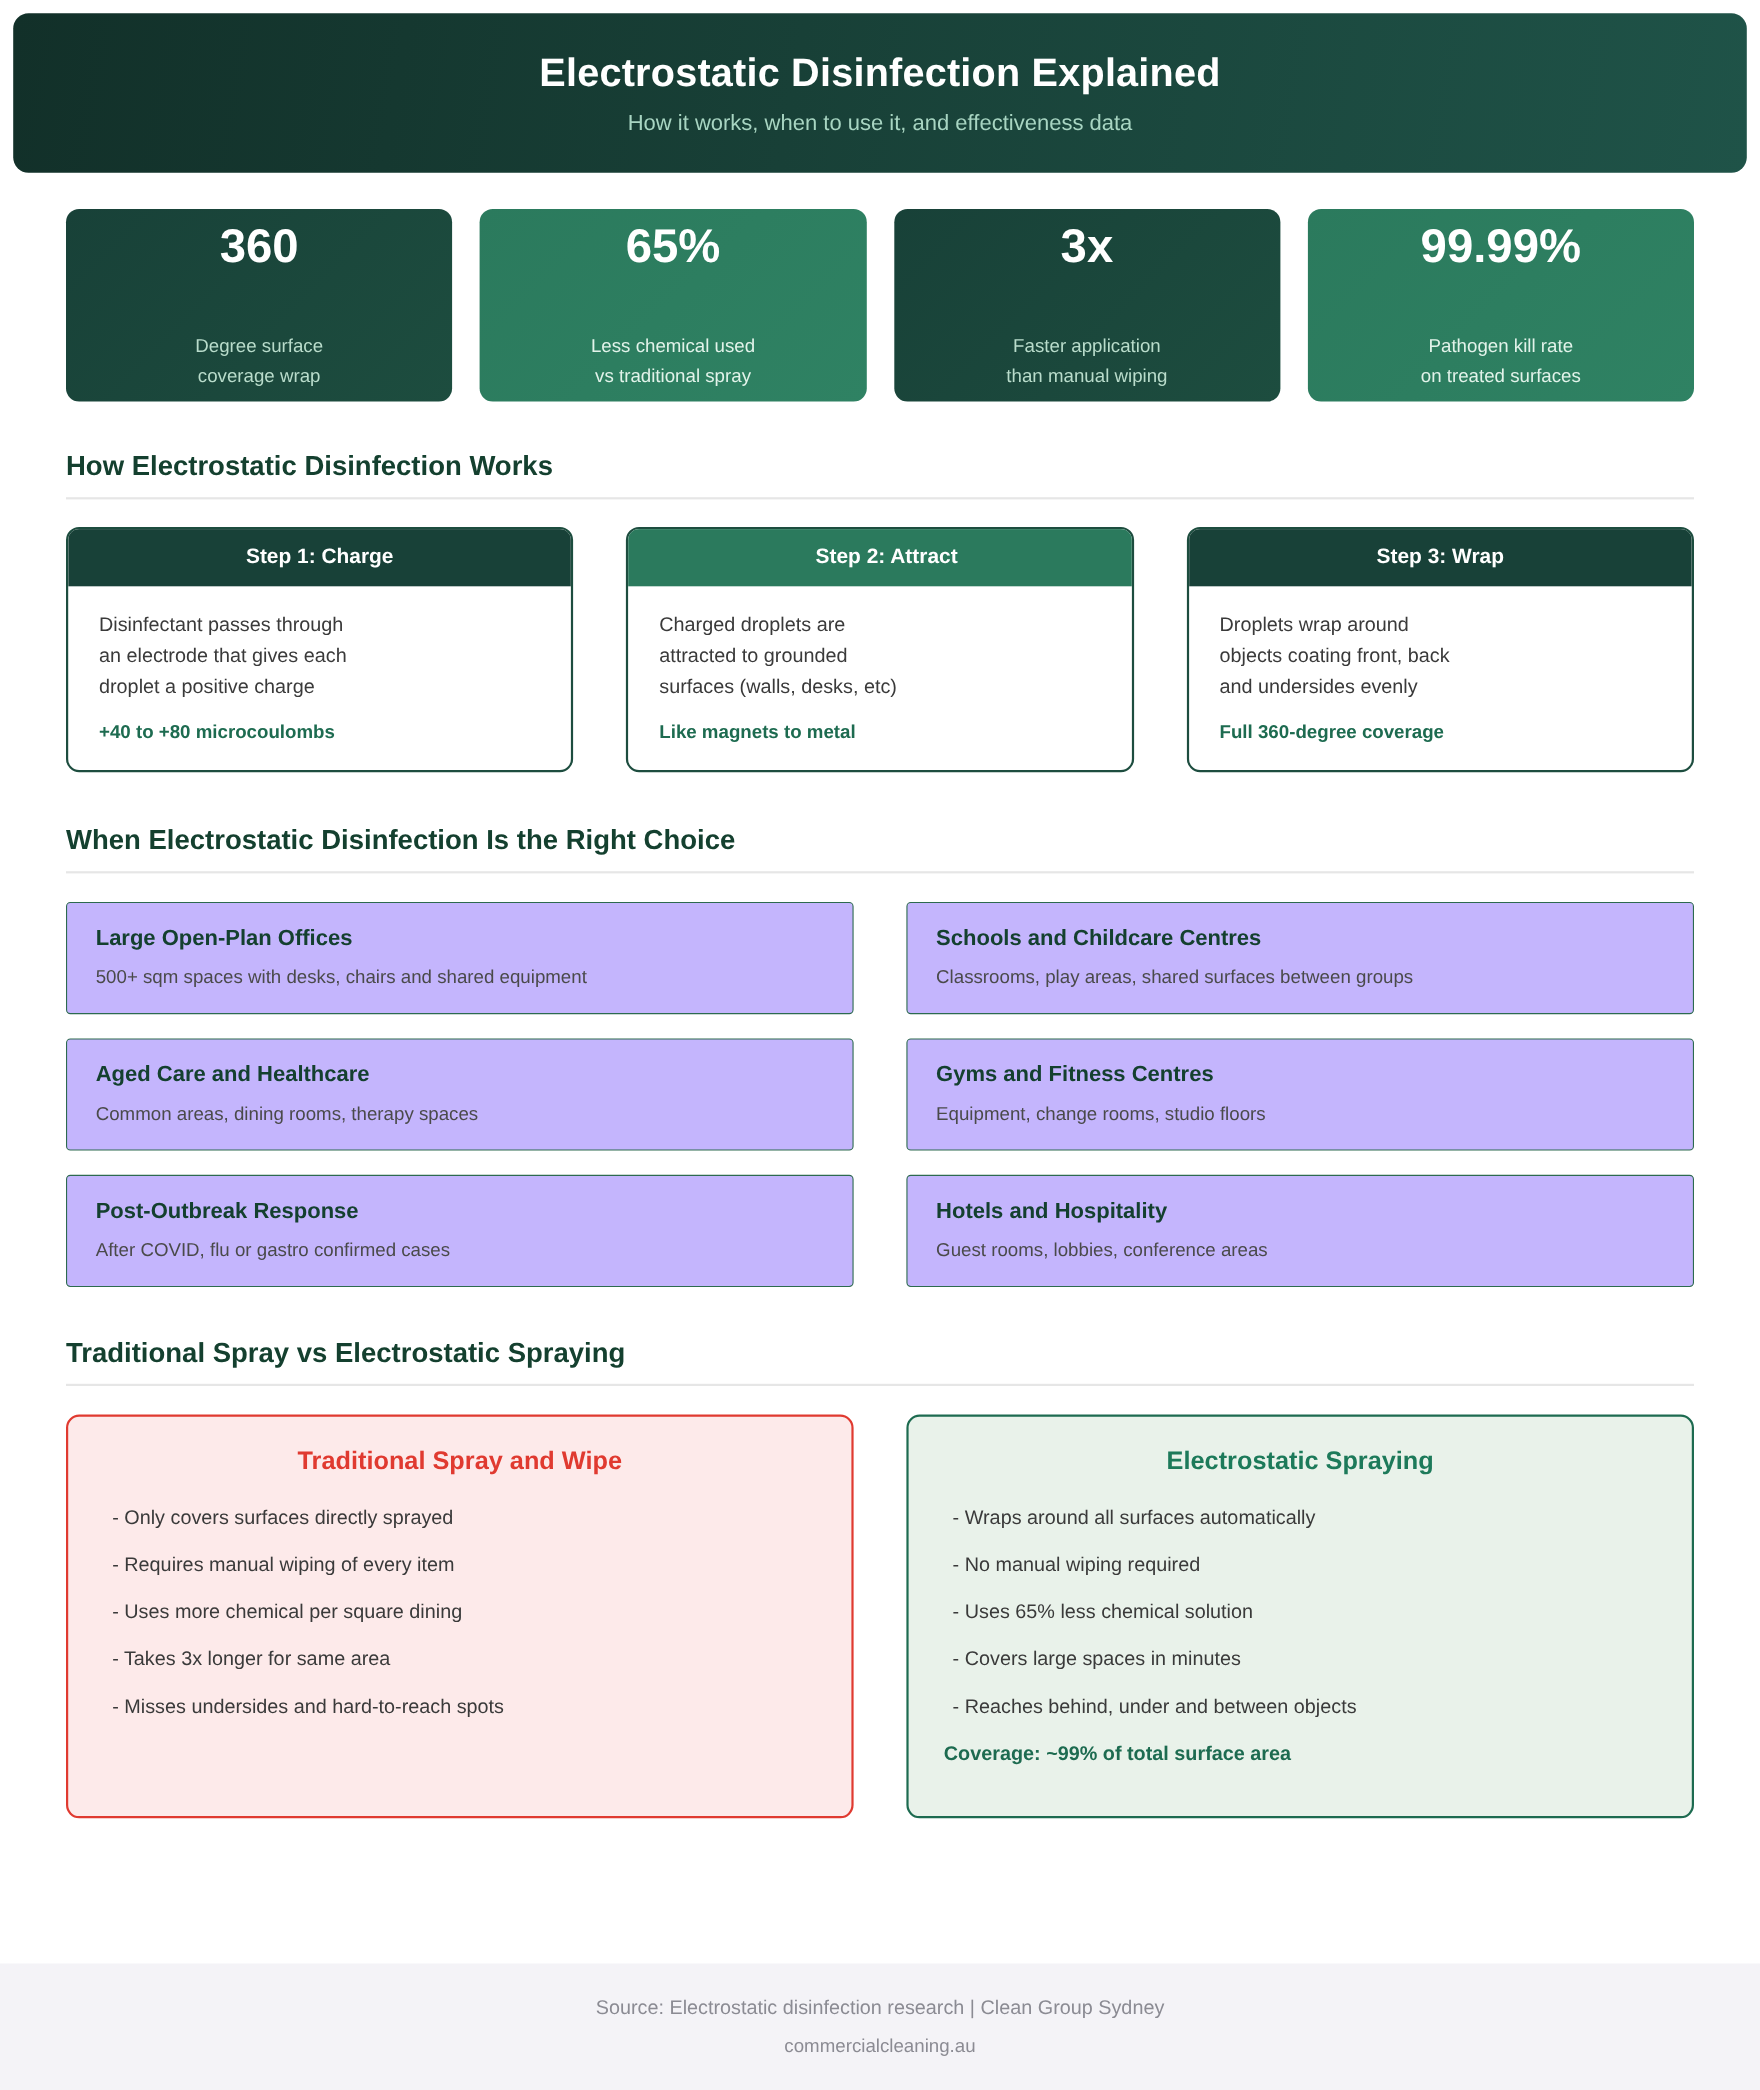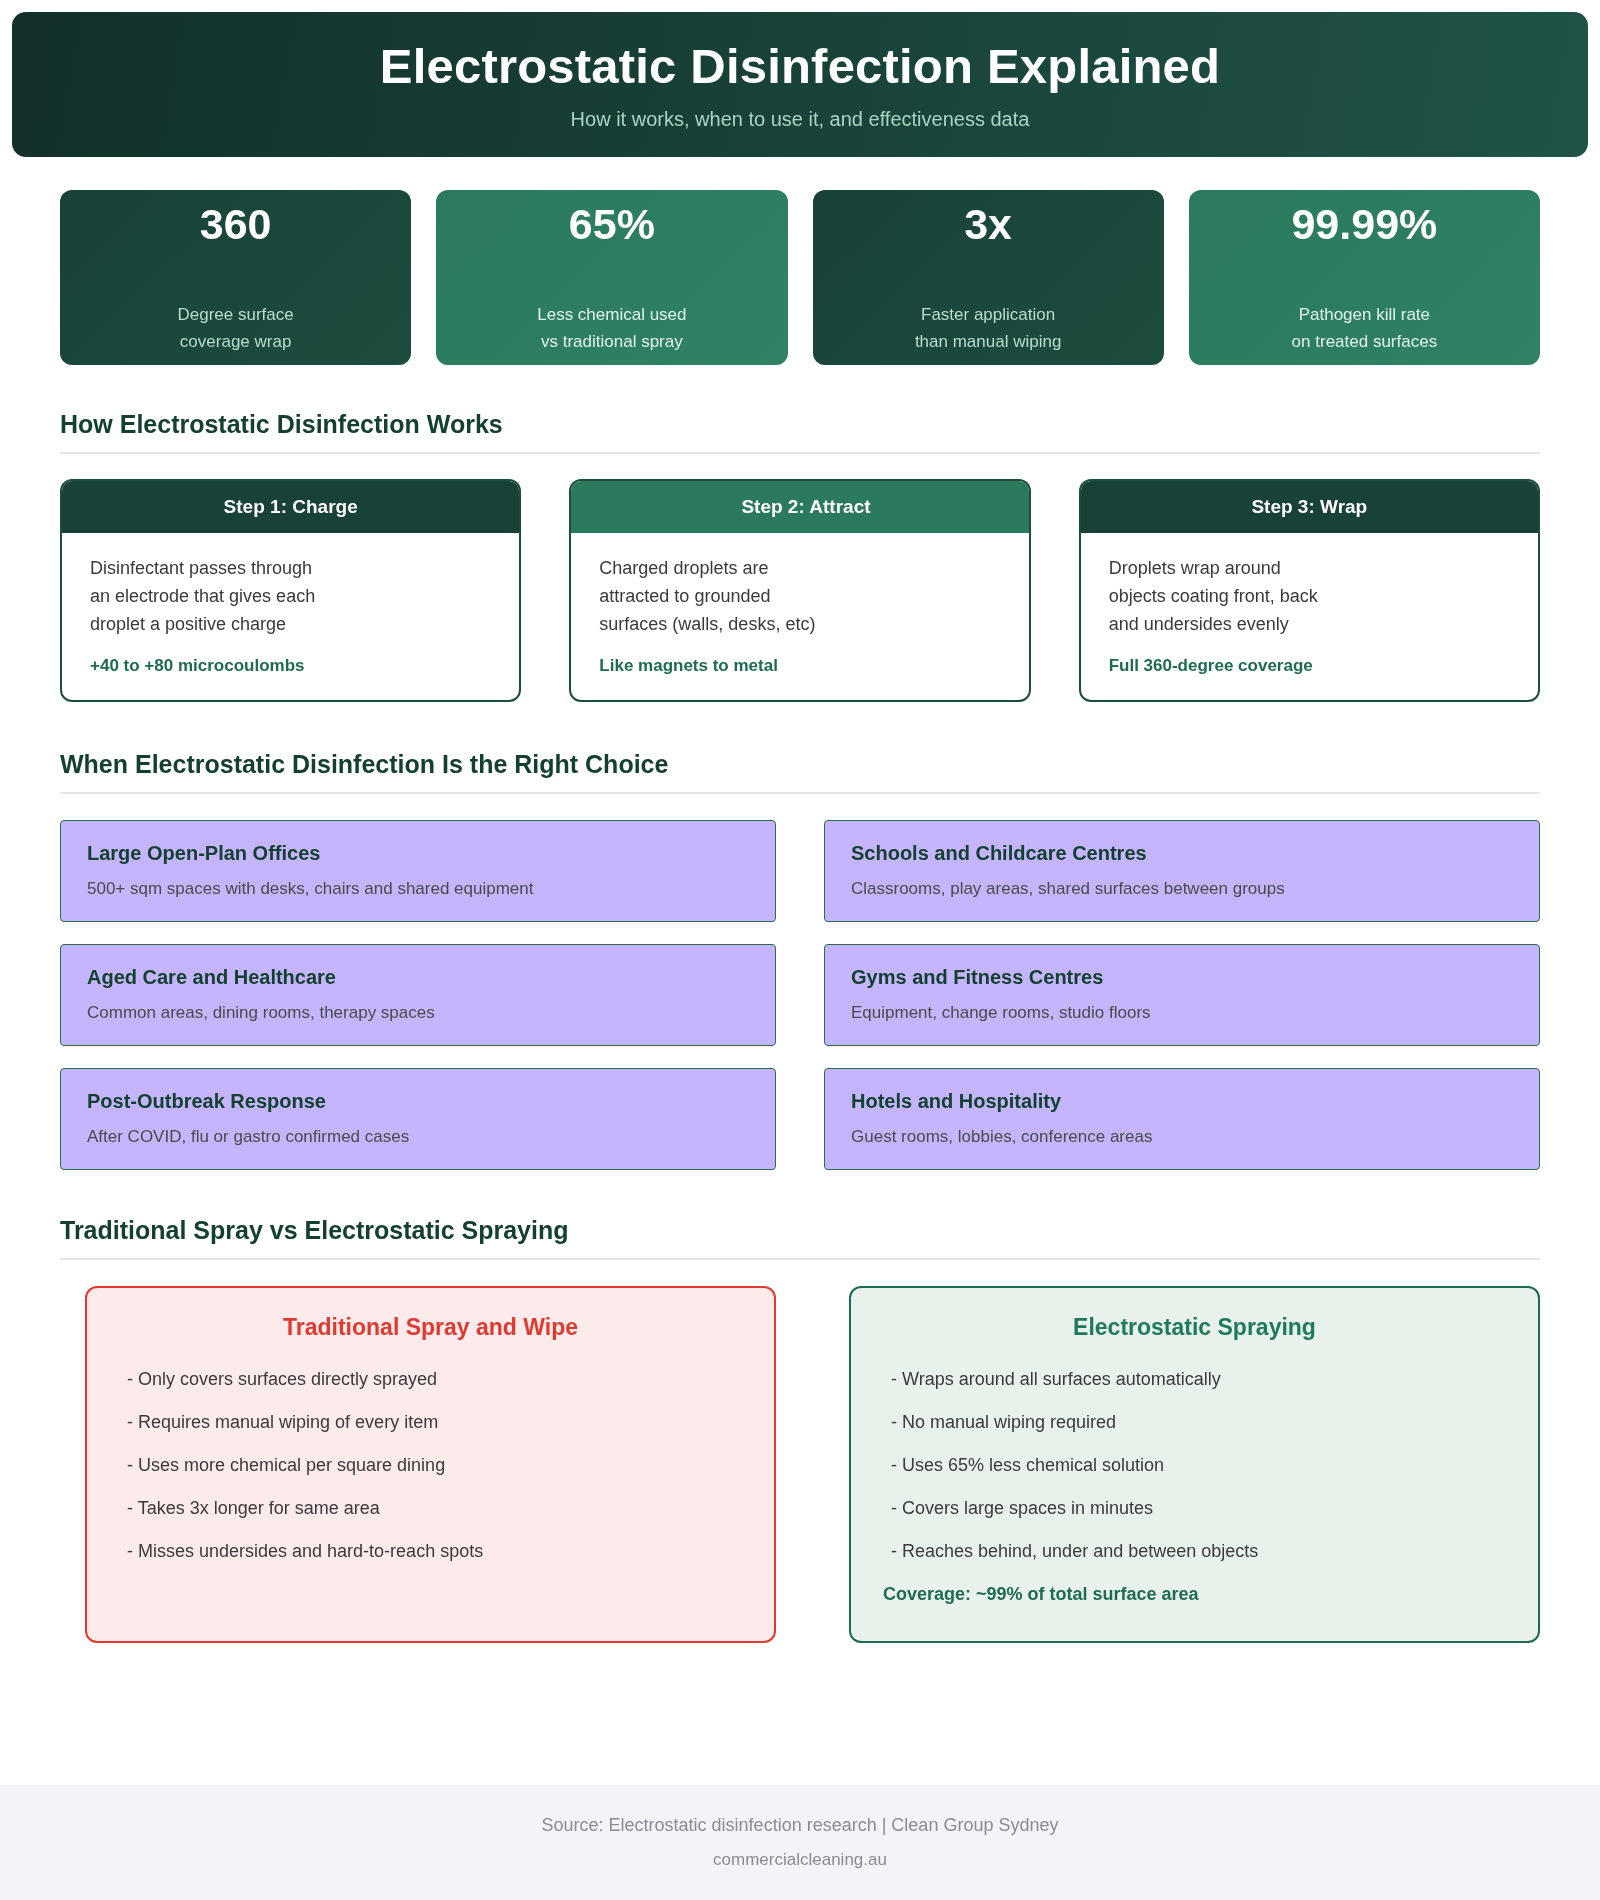--- a/index.html
+++ b/index.html
@@ -25,21 +25,21 @@
     border-radius: 14px;
     background: linear-gradient(100deg, #123029 0%, #184037 45%, #1f5348 100%);
     display: flex;
     flex-direction: column;
     align-items: center;
     justify-content: center;
     gap: 14px;
   }
   .header-title {
     color: #ffffff;
-    font-size: 49px;
+    font-size: 36px;
     font-weight: bold;
     letter-spacing: 0.2px;
     text-align: center;
   }
   .header-sub {
     color: #a8d5c2;
     font-size: 20px;
     text-align: center;
   }
 
@@ -155,22 +155,21 @@
 
   
   .cmp-grid {
     display: grid;
     grid-template-columns: 1fr 1fr;
     column-gap: 48px;
     margin-top: 26px;
   }
   .cmp-card {
     border-radius: 12px;
-    padding: 26px 32px 36px 32px;
-    margin-left: 25px;
+    padding: 26px 32px 46px 32px;
   }
   .cmp-card.bad {
     border: 2px solid #e03a30;
     background: #fdeaea;
   }
   .cmp-card.good {
     border: 2px solid #1d6b50;
     background: #e9f2ea;
   }
   .cmp-title {

